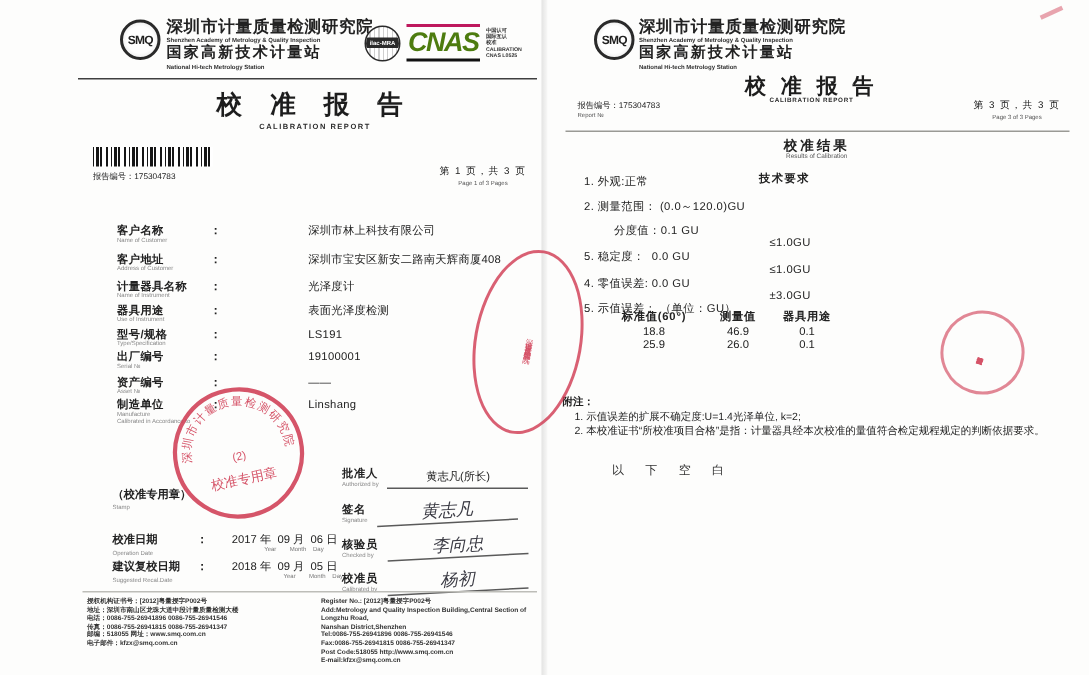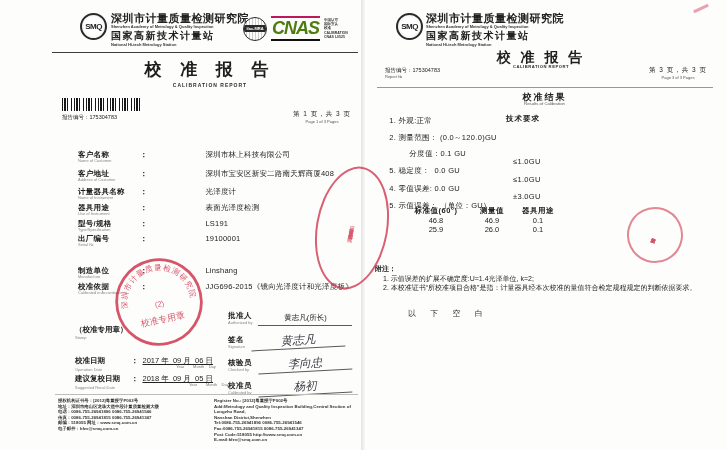--- a/index.html
+++ b/index.html
@@ -48,21 +48,21 @@
   .fld .co { font-size:7.5px; font-weight:bold; }
   .fld .val { font-size:7.5px; margin-left:10px; letter-spacing:.2px;padding-left:48px; }
   .fld .en { font-size:4px; color:#888; line-height:4.5px; }
 
   .stamp-cap .cn { font-size:7.5px; font-weight:bold; }
   .stamp-cap .en { font-size:4px; color:#888; }
 
   .dt { position:absolute; left:75px; line-height:9px; }
   .dt .cn { display:inline-block; width:56px; font-size:7.5px; font-weight:bold; }
   .dt .co { font-size:7.5px; font-weight:bold; }
-  .dt .val { font-size:7.5px; white-space:pre; margin-left:4px;text-decoration:underline; }
+  .dt .val { font-size:7.5px; white-space:pre; margin-left:16px; }
   .dt .units { font-size:4px; color:#777; white-space:pre; padding-left:74px; line-height:4.5px; }
 
   .sig { position:absolute; left:228px; display:flex; align-items:flex-end; gap:6px; }
   .sig .lab .cn { font-size:7.5px; font-weight:bold; letter-spacing:.5px; }
   .sig .lab .en { font-size:4px; color:#888; line-height:4.5px; }
   .sig .val { display:inline-block; width:94px; border-bottom:1px solid #5a5a5a; text-align:center;
               font-size:7.5px; padding-bottom:2px; }
   .sig .hand { font-family:"DejaVu Serif", serif; font-style:italic; font-size:11.5px; color:#3b3b44;
                transform:rotate(-3deg); padding-bottom:0; }
 
@@ -160,26 +160,29 @@
       <div class="en">Use of Instrument</div>
     </div>
     <div class="fld" style="top:216px;">
       <div><span class="cn">型号/规格</span><span class="co">：</span><span class="val">LS191</span></div>
       <div class="en">Type/Specification</div>
     </div>
     <div class="fld" style="top:231px;">
       <div><span class="cn">出厂编号</span><span class="co">：</span><span class="val">19100001</span></div>
       <div class="en">Serial №</div>
     </div>
+    <div class="fld" style="top:248px;">
+      <div><span class="cn">资产编号</span><span class="co">：</span><span class="val">——</span></div>
+      <div class="en">Asset №</div>
+    </div>
     <div class="fld" style="top:263px;">
       <div><span class="cn">制造单位</span><span class="co">：</span><span class="val">Linshang</span></div>
       <div class="en">Manufacture</div>
     </div>
     <div class="fld" style="top:279px;">
-      <div><span class="cn">校准依据</span><span class="co">：</span><span class="val">JJG696-2015《镜向光泽度计和光泽度板》</span></div>
       <div class="en">Calibrated in Accordance to</div>
     </div>
 
     <div class="stamp-cap" style="position:absolute; left:75px; top:325px;">
       <div class="cn">（校准专用章）</div>
       <div class="en">Stamp</div>
     </div>
 
     <div class="dt" style="top:353px;">
       <div><span class="cn">校准日期</span><span class="co">：</span><span class="val">2017 年  09 月  06 日</span></div>
@@ -307,21 +310,21 @@
     </div>
     <div class="item" style="top:192px;">
       <span>5. 示值误差： （单位：GU）</span>
       <span class="req">±3.0GU</span>
     </div>
 
     <div class="gtable">
       <span class="hd">标准值(60°)</span>
       <span class="hd">测量值</span>
       <span class="hd">器具用途</span>
-      <span>46.8</span>
+      <span>18.8</span>
       <span>46.9</span>
       <span>0.1</span>
       <span>25.9</span>
       <span>26.0</span>
       <span>0.1</span>
     </div>
 
     <div class="notes">
       <p class="nt">附注：</p>
       <p>1. 示值误差的扩展不确定度:U=1.4光泽单位, k=2;</p>

